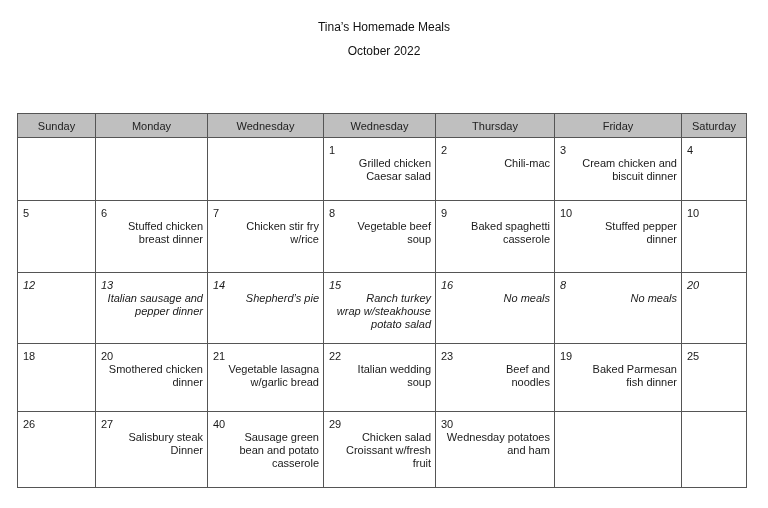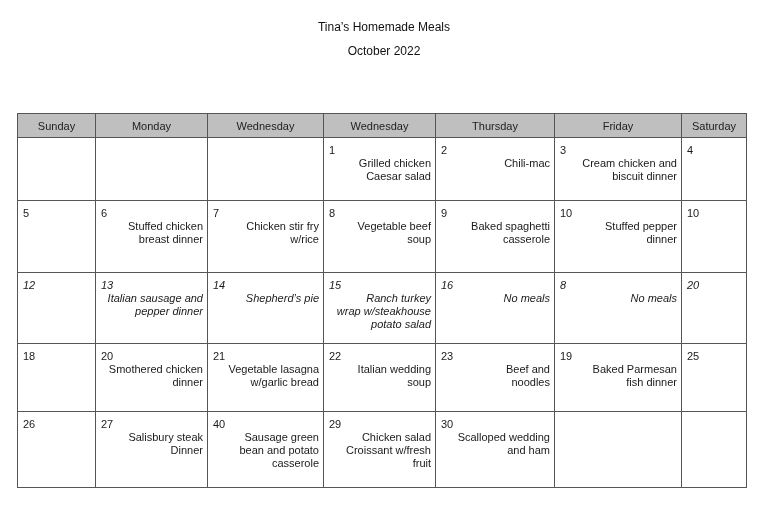--- a/index.html
+++ b/index.html
@@ -203,21 +203,21 @@
 casserole</span>
         </td>
         <td>
           <span class="num">29</span>
           <span class="meal">Chicken salad
 Croissant w/fresh
 fruit</span>
         </td>
         <td>
           <span class="num">30</span>
-          <span class="meal">Scalloped wedding
+          <span class="meal">Wednesday potatoes
 and ham</span>
         </td>
         <td>
           <span class="num"></span>
           <span class="meal"></span>
         </td>
         <td>
           <span class="num"></span>
           <span class="meal"></span>
         </td>

